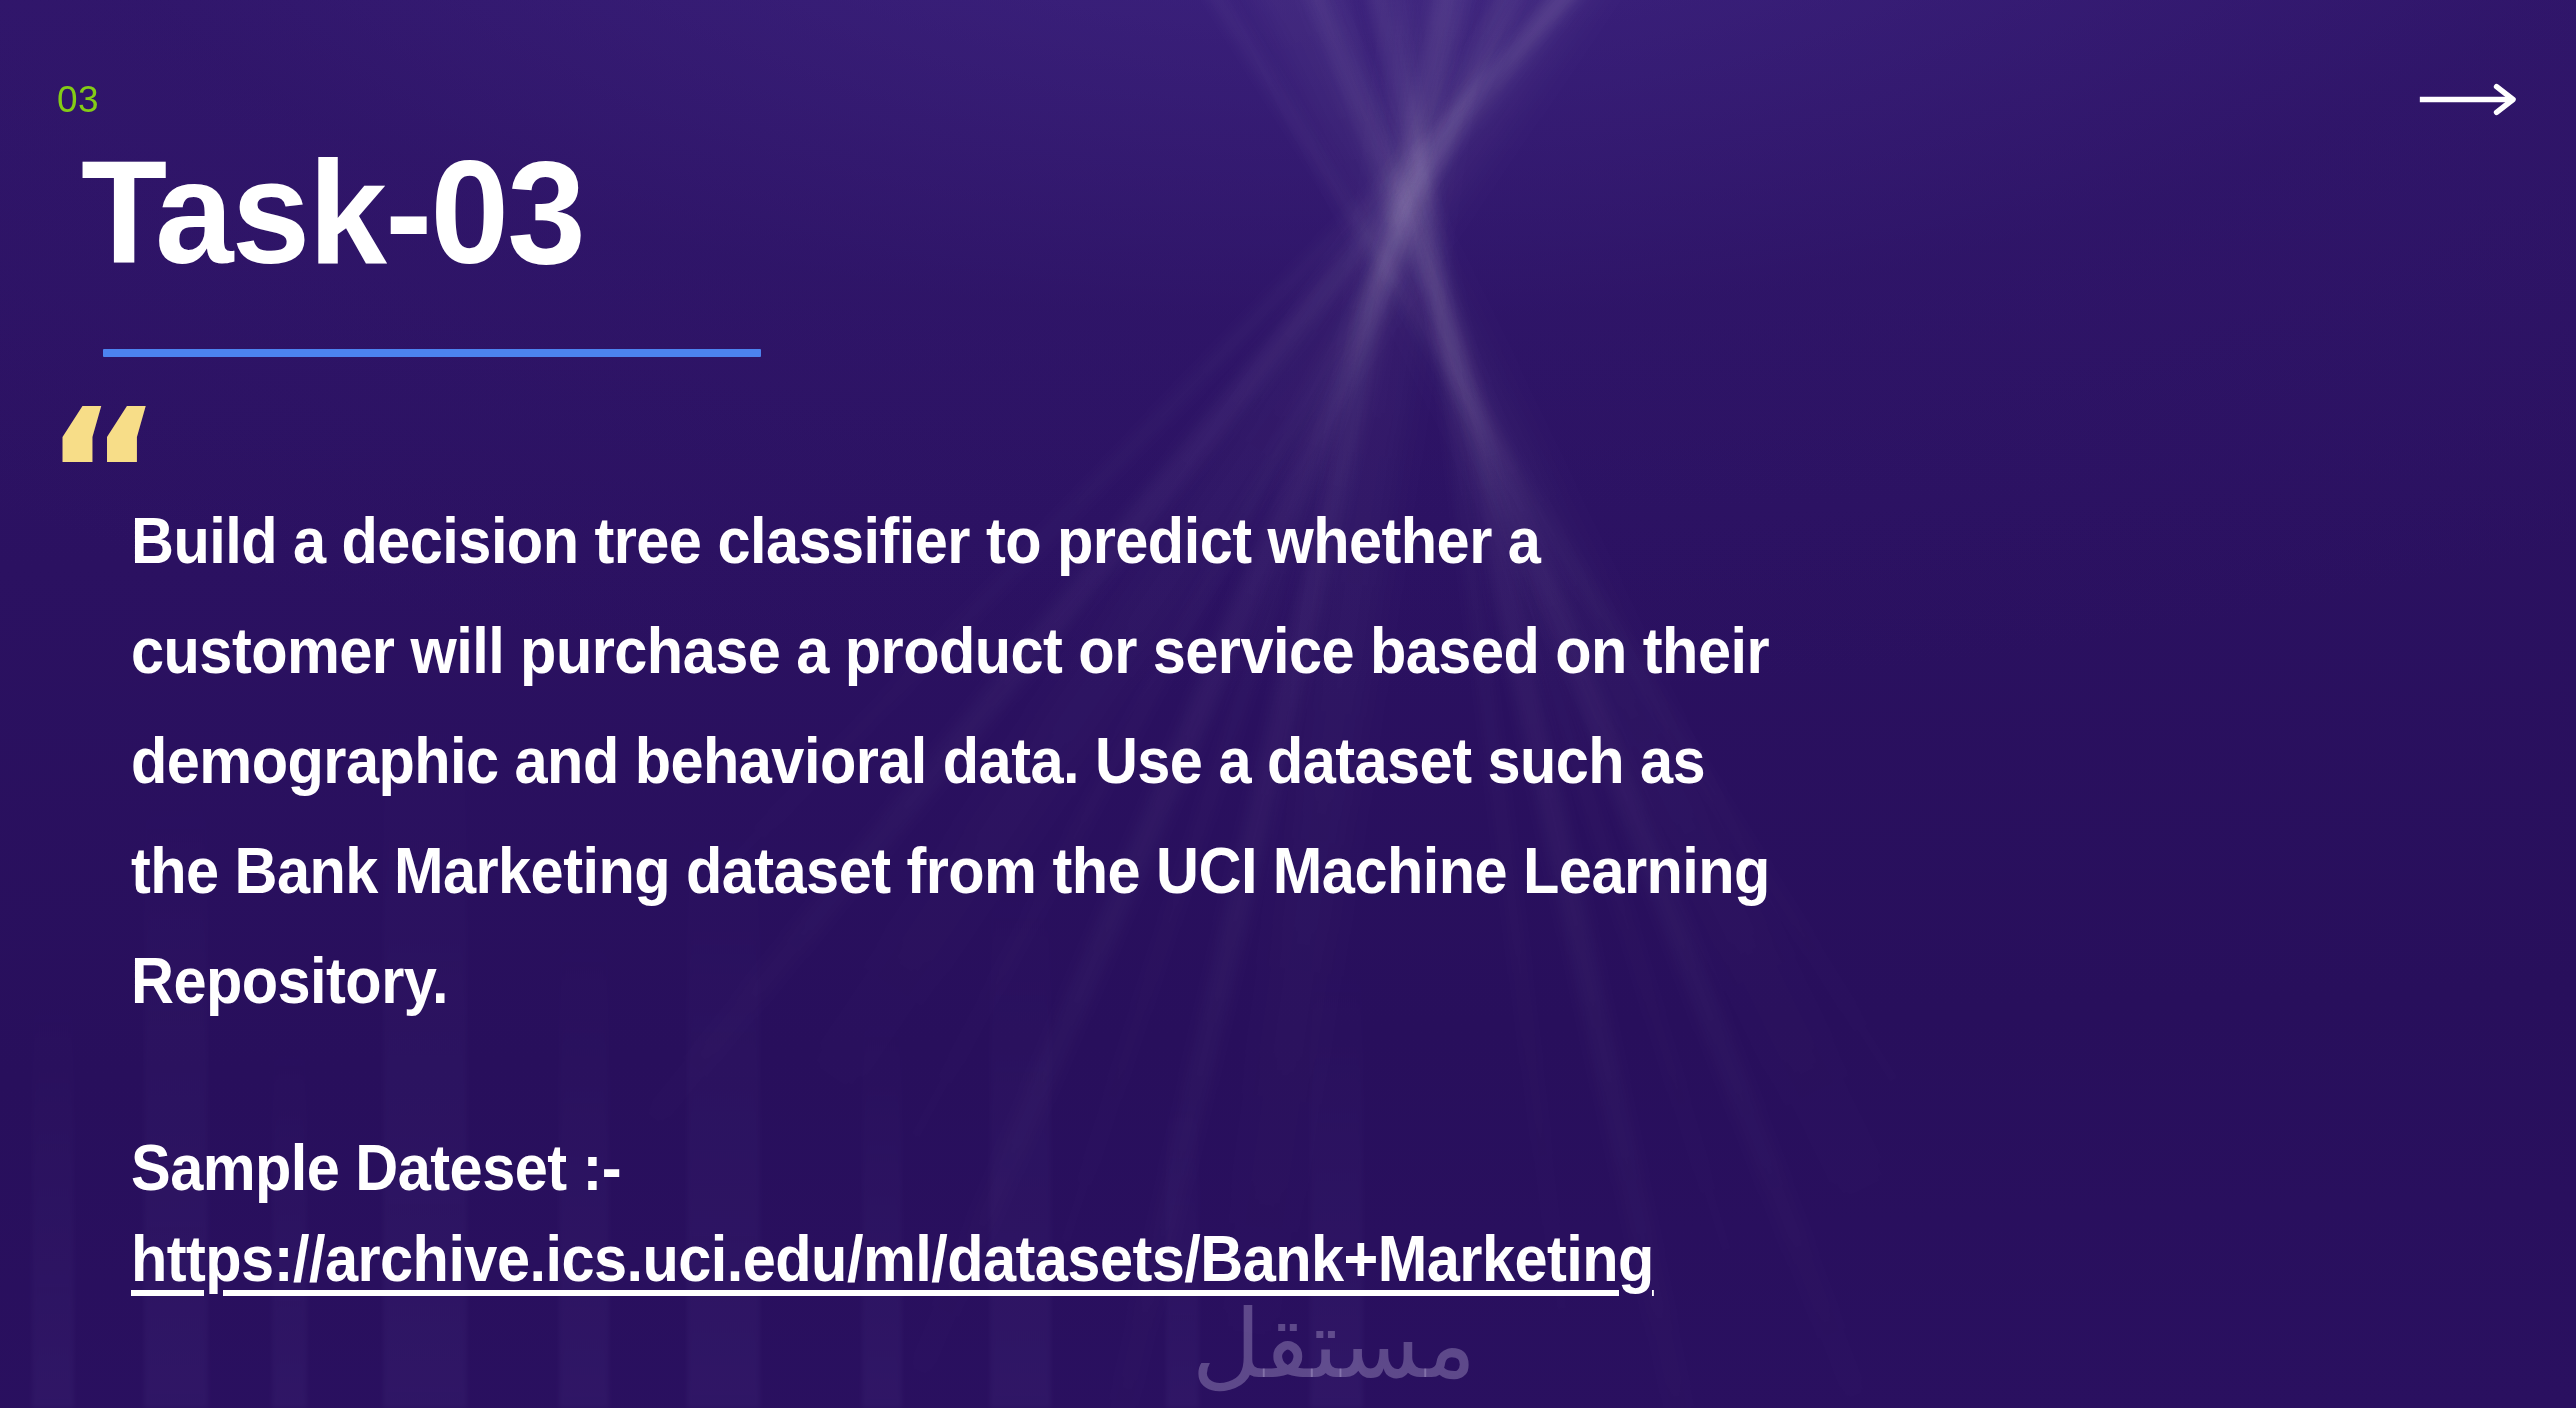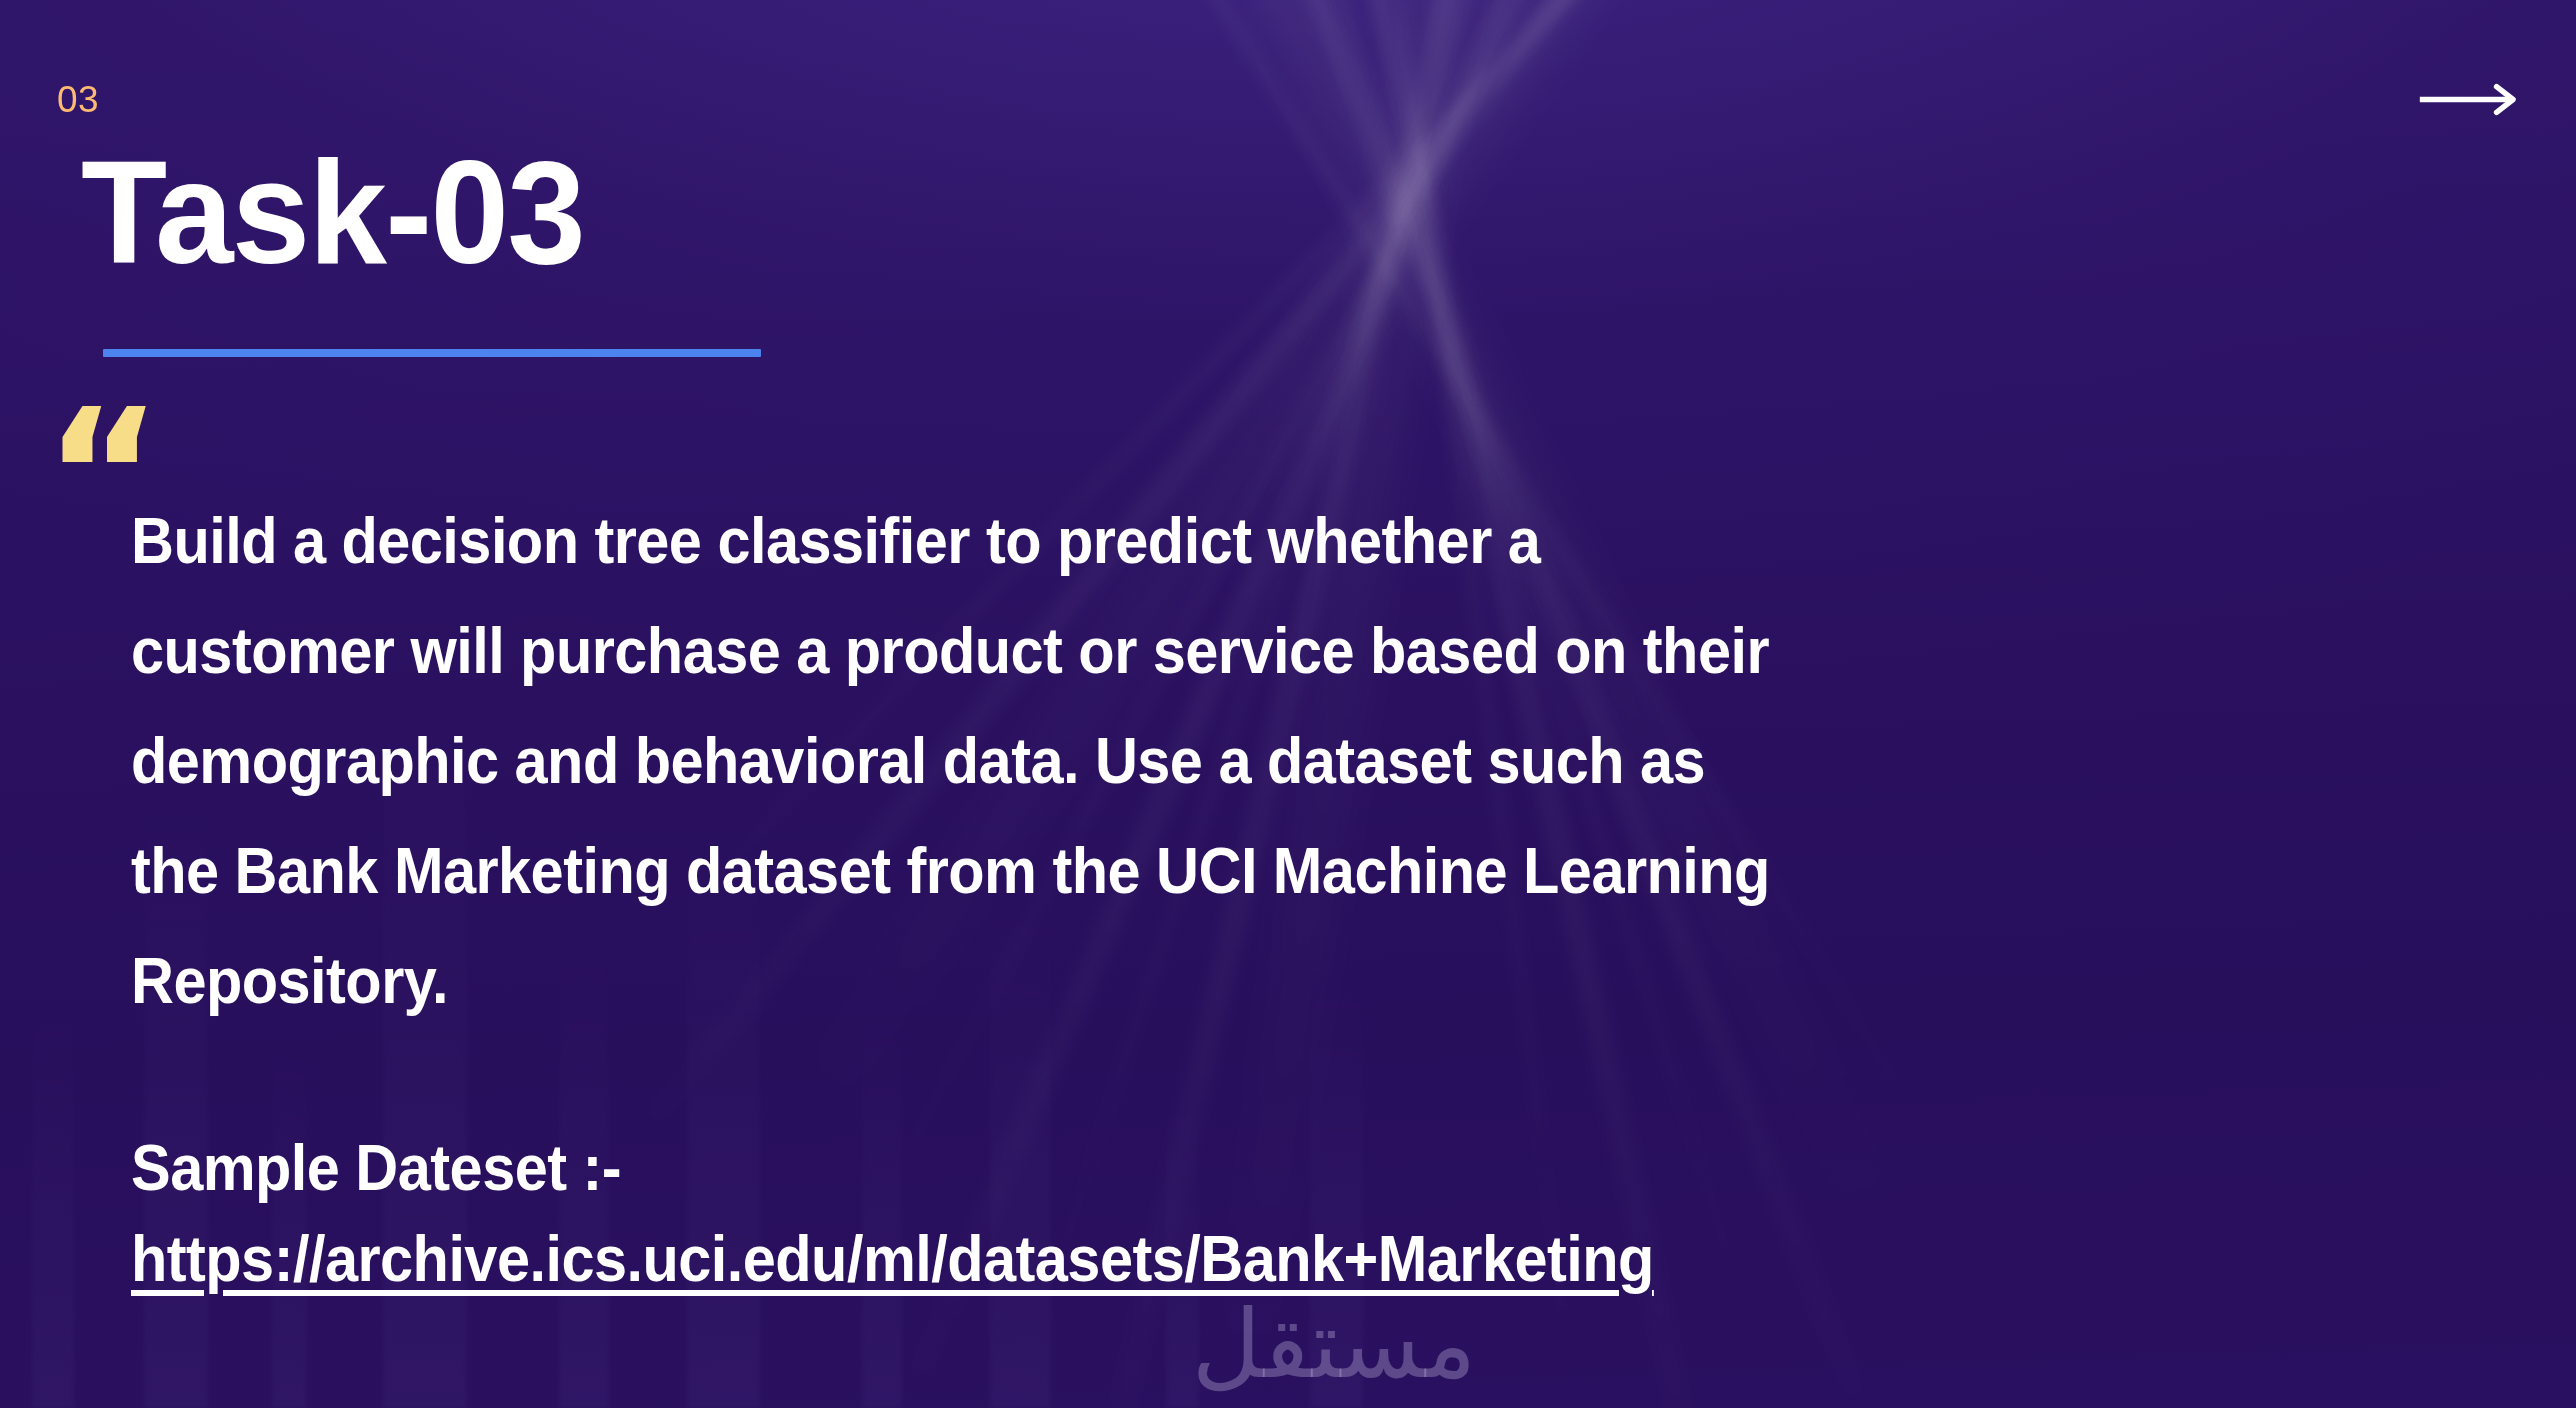--- a/index.html
+++ b/index.html
@@ -60,21 +60,21 @@
     filter: blur(2.8px);
   }
 
   
   .kicker {
     position: absolute;
     left: 57px;
     top: 81px;
     font-size: 37px;
     letter-spacing: 0.5px;
-    color: #fdba74;
+    color: #84cc16;
     font-weight: 400;
     line-height: 1;
   }
 
   .arrow-wrap {
     position: absolute;
     right: 48px;
     top: 79px;
     width: 110px;
     height: 40px;

